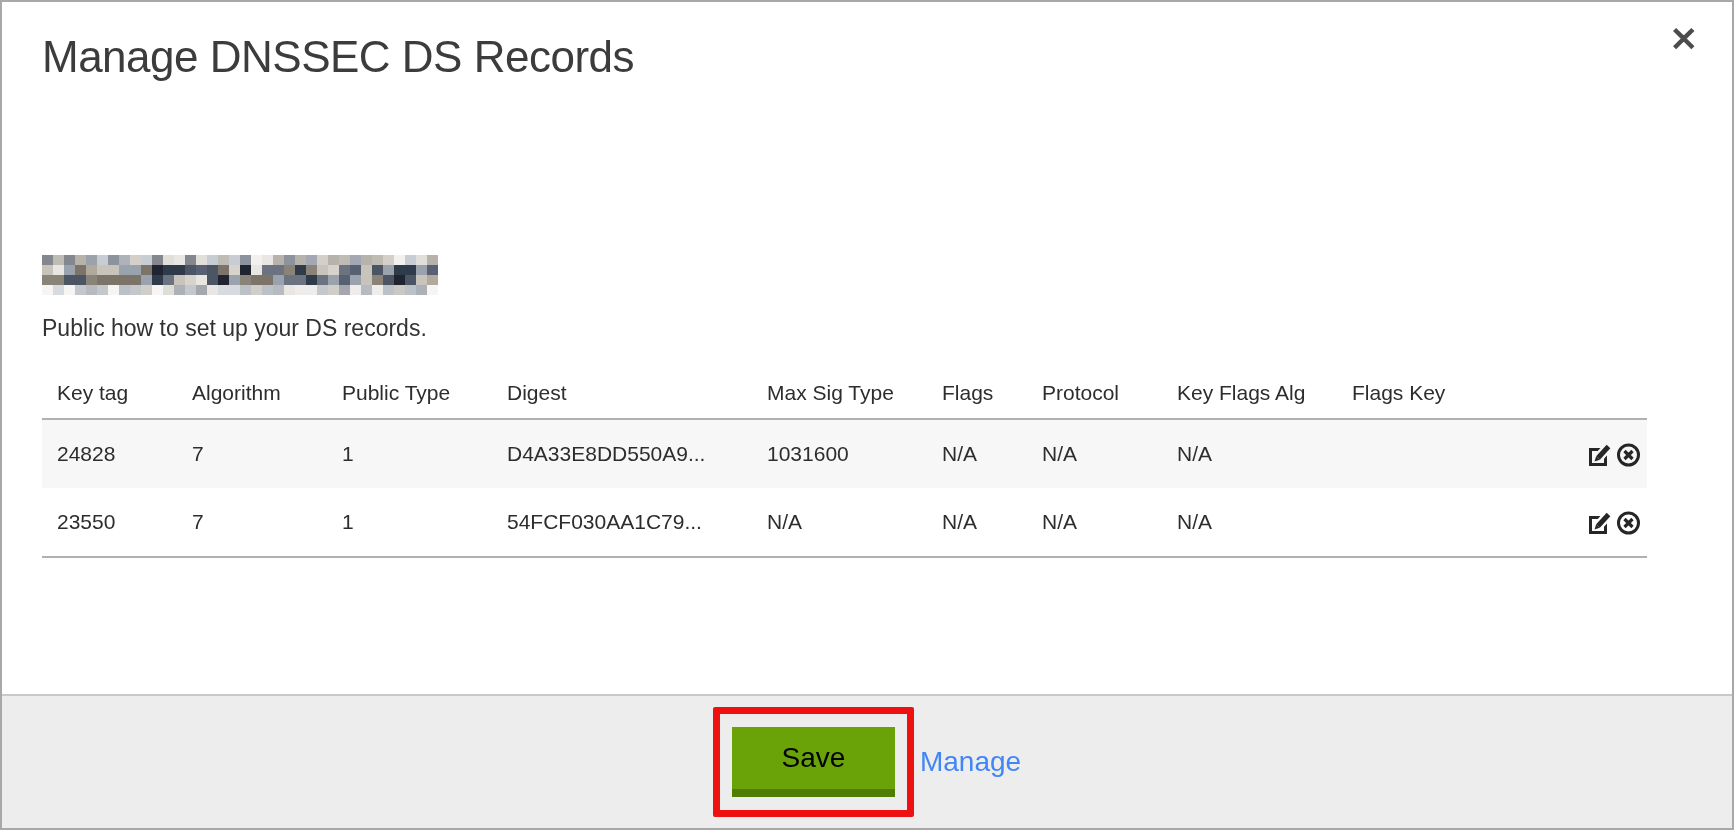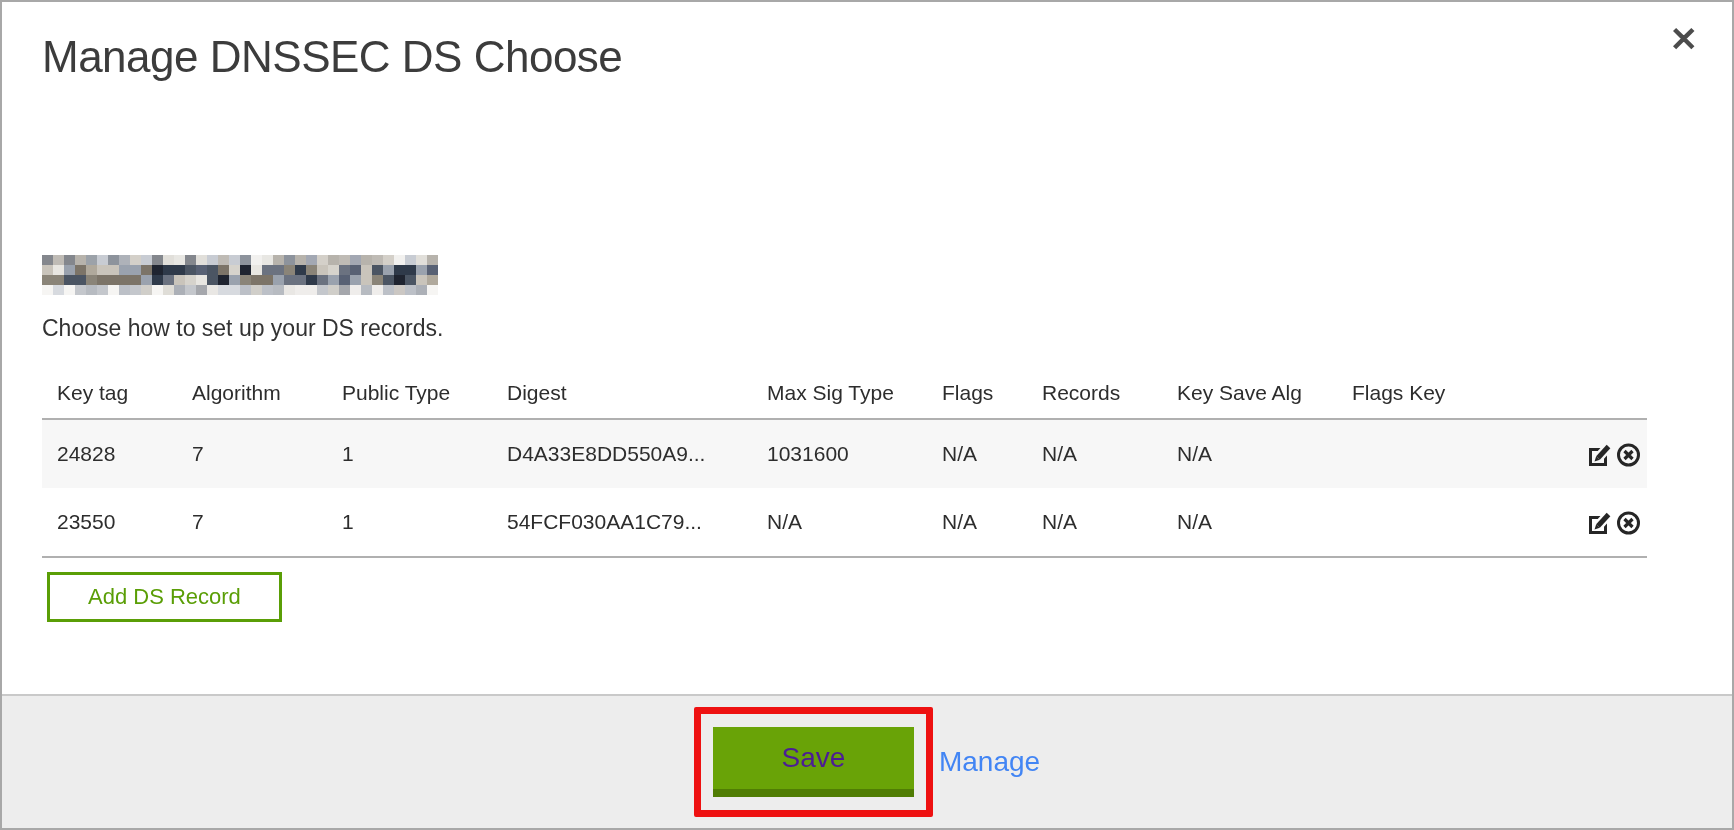--- a/index.html
+++ b/index.html
@@ -104,45 +104,45 @@
     justify-content: center;
   }
   .red-annotation {
     border: 7px solid #ee1111;
     border-radius: 2px;
     padding: 13px 12px;
     display: inline-block;
     line-height: 0;
   }
   .save-btn {
-    width: 201px; height: 70px;
+    width: 163px; height: 70px;
     background: #69a307;
     border: none;
     border-bottom: 8px solid #507d04;
-    color: #4c1d95;
+    color: #000000;
     font-size: 28px;
     font-family: "Liberation Sans", sans-serif;
     cursor: pointer;
   }
   .cancel-link {
     margin-left: 6px;
     color: #4285f4;
     font-size: 28px;
     text-decoration: none;
     cursor: pointer;
   }
 </style>
 </head>
 <body>
 
 <div class="modal">
   <button class="close-btn">✕</button>
 
   <div class="content">
-    <h1 class="dialog-title">Manage DNSSEC DS Choose</h1>
+    <h1 class="dialog-title">Manage DNSSEC DS Records</h1>
 
     <div class="domain-mosaic">
         <span style="background: rgb(31, 36, 48); opacity: 0.55;"></span>
         <span style="background: rgb(138, 132, 120); opacity: 0.55;"></span>
         <span style="background: rgb(31, 36, 48); opacity: 0.55;"></span>
         <span style="background: rgb(124, 116, 104); opacity: 0.55;"></span>
         <span style="background: rgb(75, 85, 99); opacity: 0.55;"></span>
         <span style="background: rgb(154, 162, 174); opacity: 0.55;"></span>
         <span style="background: rgb(47, 58, 74); opacity: 0.55;"></span>
         <span style="background: rgb(107, 114, 128); opacity: 0.55;"></span>
@@ -277,21 +277,21 @@
         <span style="background: rgb(214, 211, 204); opacity: 0.4;"></span>
         <span style="background: rgb(75, 85, 99); opacity: 0.4;"></span>
         <span style="background: rgb(214, 211, 204); opacity: 0.4;"></span>
         <span style="background: rgb(88, 97, 116); opacity: 0.4;"></span>
         <span style="background: rgb(124, 116, 104); opacity: 0.4;"></span>
         <span style="background: rgb(88, 97, 116); opacity: 0.4;"></span>
         <span style="background: rgb(47, 58, 74); opacity: 0.4;"></span>
         <span style="background: rgb(232, 230, 225); opacity: 0.4;"></span>
       </div>
 
-    <p class="instruction">Choose how to set up your DS records.</p>
+    <p class="instruction">Public how to set up your DS records.</p>
 
     <table class="ds-table">
       <colgroup>
         <col style="width:135px">
           <col style="width:150px">
           <col style="width:165px">
         <col style="width:260px">
           <col style="width:175px">
           <col style="width:100px">
         <col style="width:135px">
@@ -300,22 +300,22 @@
         <col style="width:60px">
       </colgroup>
       <thead>
         <tr>
           <th>Key tag</th>
           <th>Algorithm</th>
           <th>Public Type</th>
           <th>Digest</th>
           <th>Max Sig Type</th>
           <th>Flags</th>
-          <th>Records</th>
-          <th>Key Save Alg</th>
+          <th>Protocol</th>
+          <th>Key Flags Alg</th>
           <th>Flags Key</th>
           <th></th>
         </tr>
       </thead>
       <tbody>
         <tr class="row-odd">
           <td>24828</td>
           <td>7</td>
           <td>1</td>
           <td>D4A33E8DD550A9...</td>
@@ -362,21 +362,20 @@
               <svg width="27" height="27" viewBox="0 0 27 27">
                 <circle cx="13.5" cy="14" r="10" fill="none" stroke="#262626" stroke-width="3"></circle>
                 <path d="M9.5 10 L17.5 18 M17.5 10 L9.5 18" stroke="#262626" stroke-width="3.2"></path>
               </svg>
             </span></button>
           </td>
         </tr>
       </tbody>
     </table>
 
-    <button class="add-btn">Add DS Record</button>
   </div>
 
   <div class="footer">
     <div class="red-annotation">
       <button class="save-btn">Save</button>
     </div>
     <a class="cancel-link">Manage</a>
   </div>
 </div>
 

